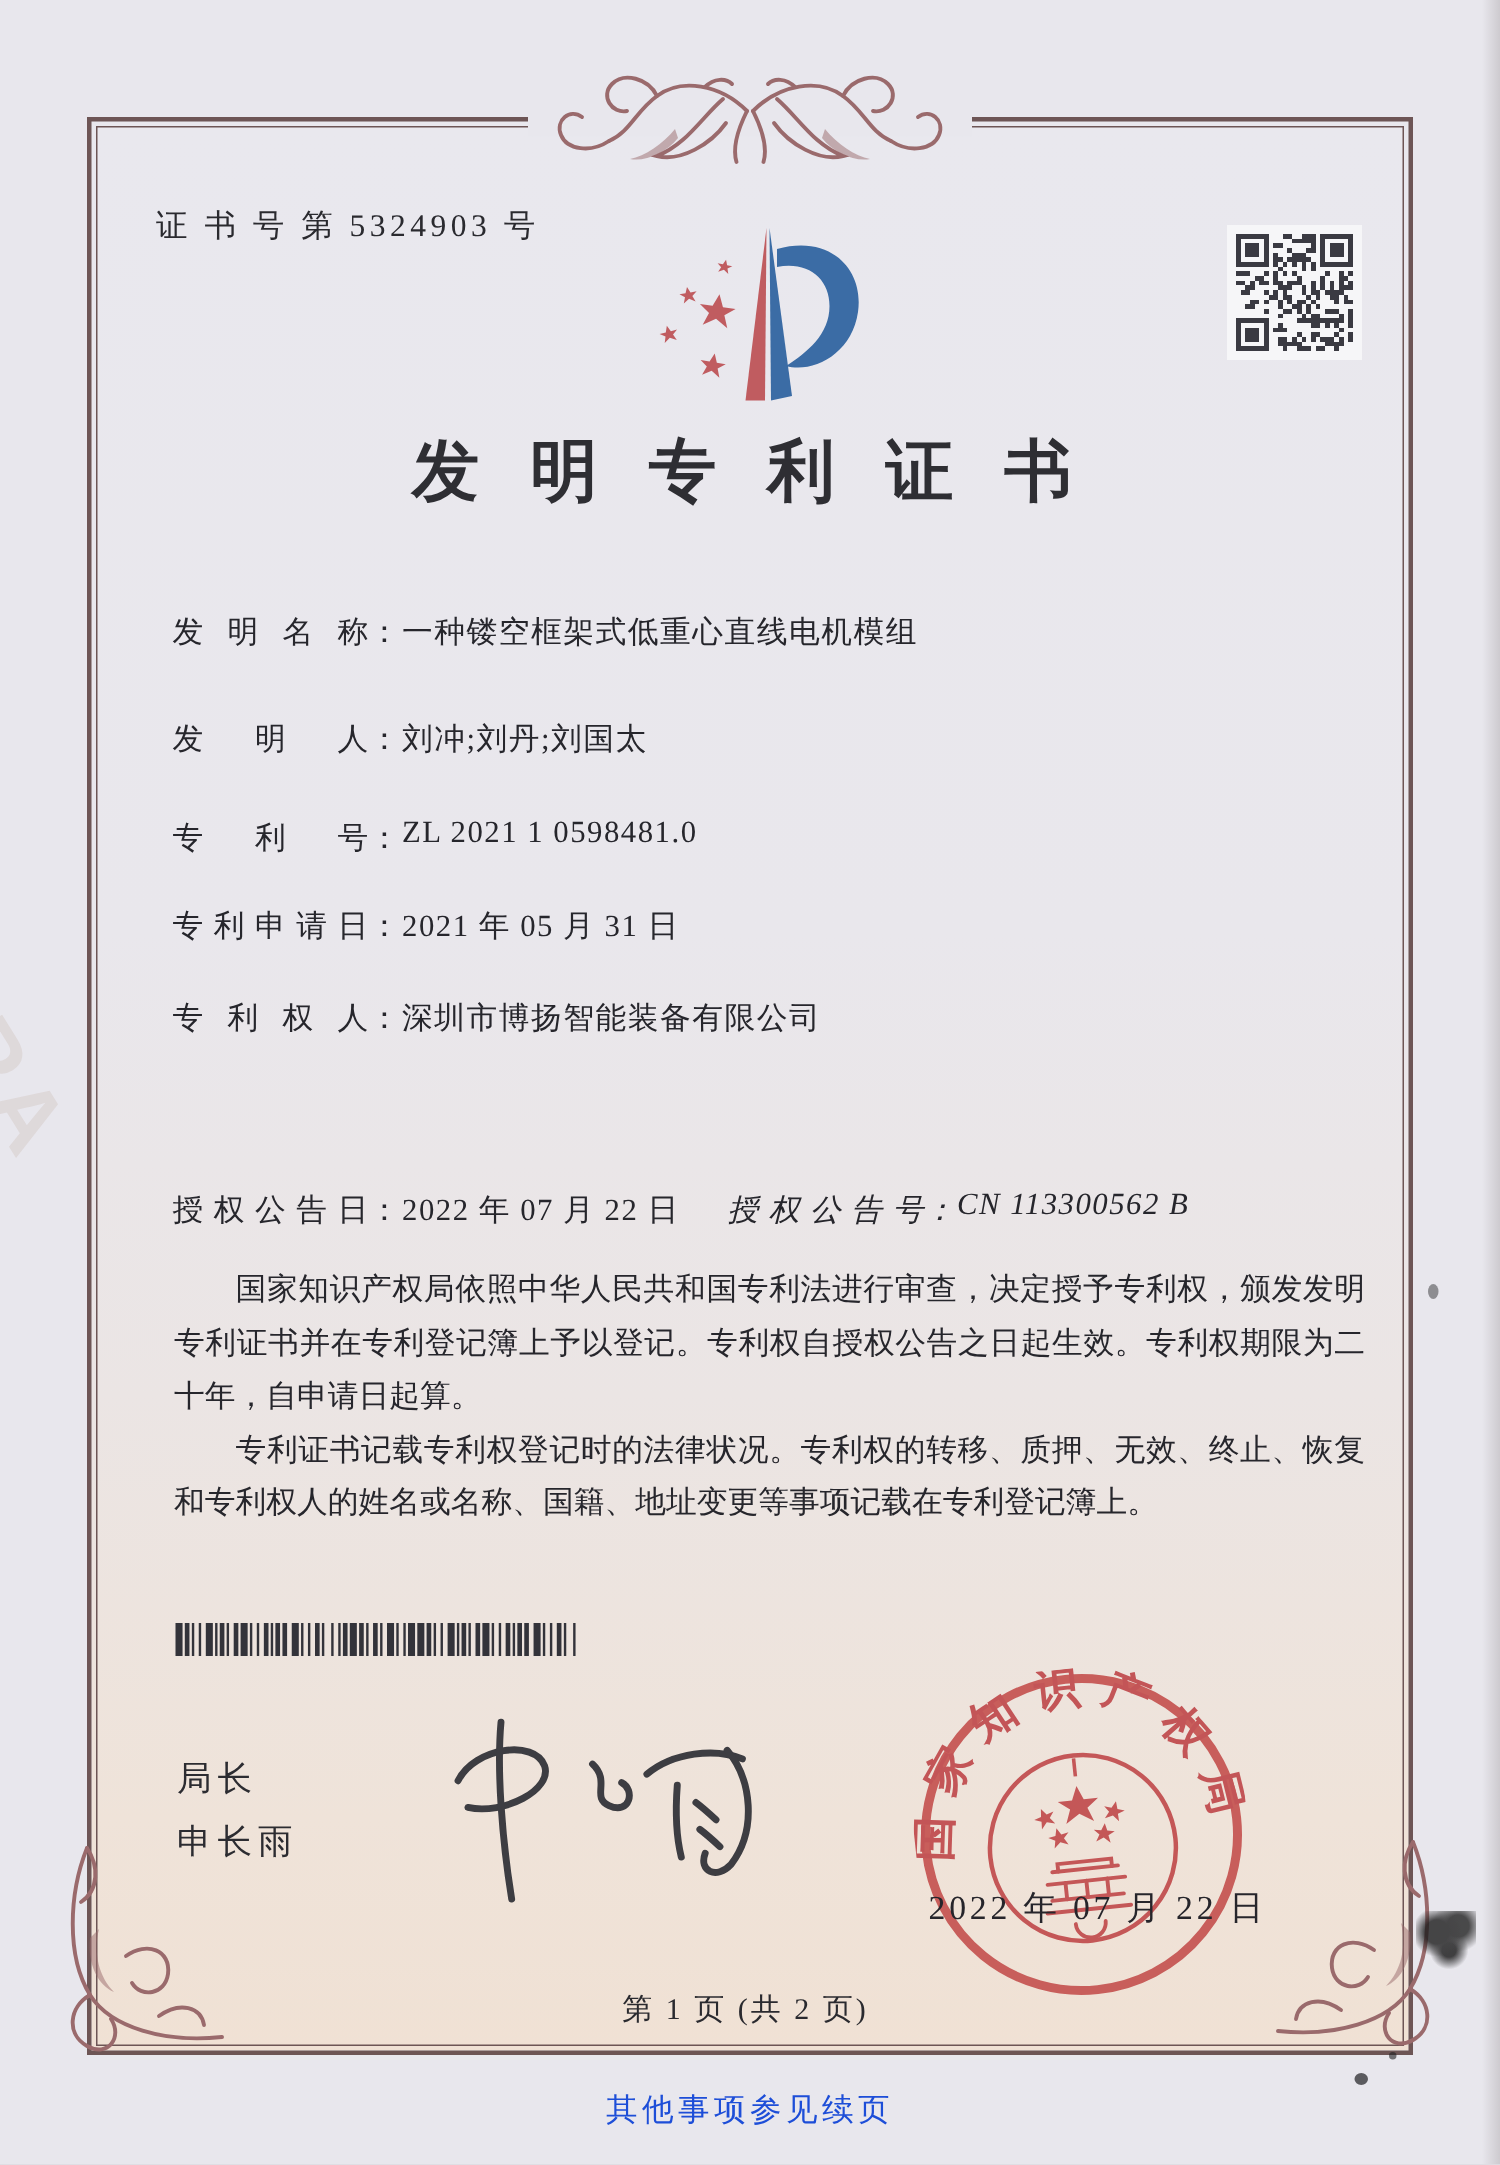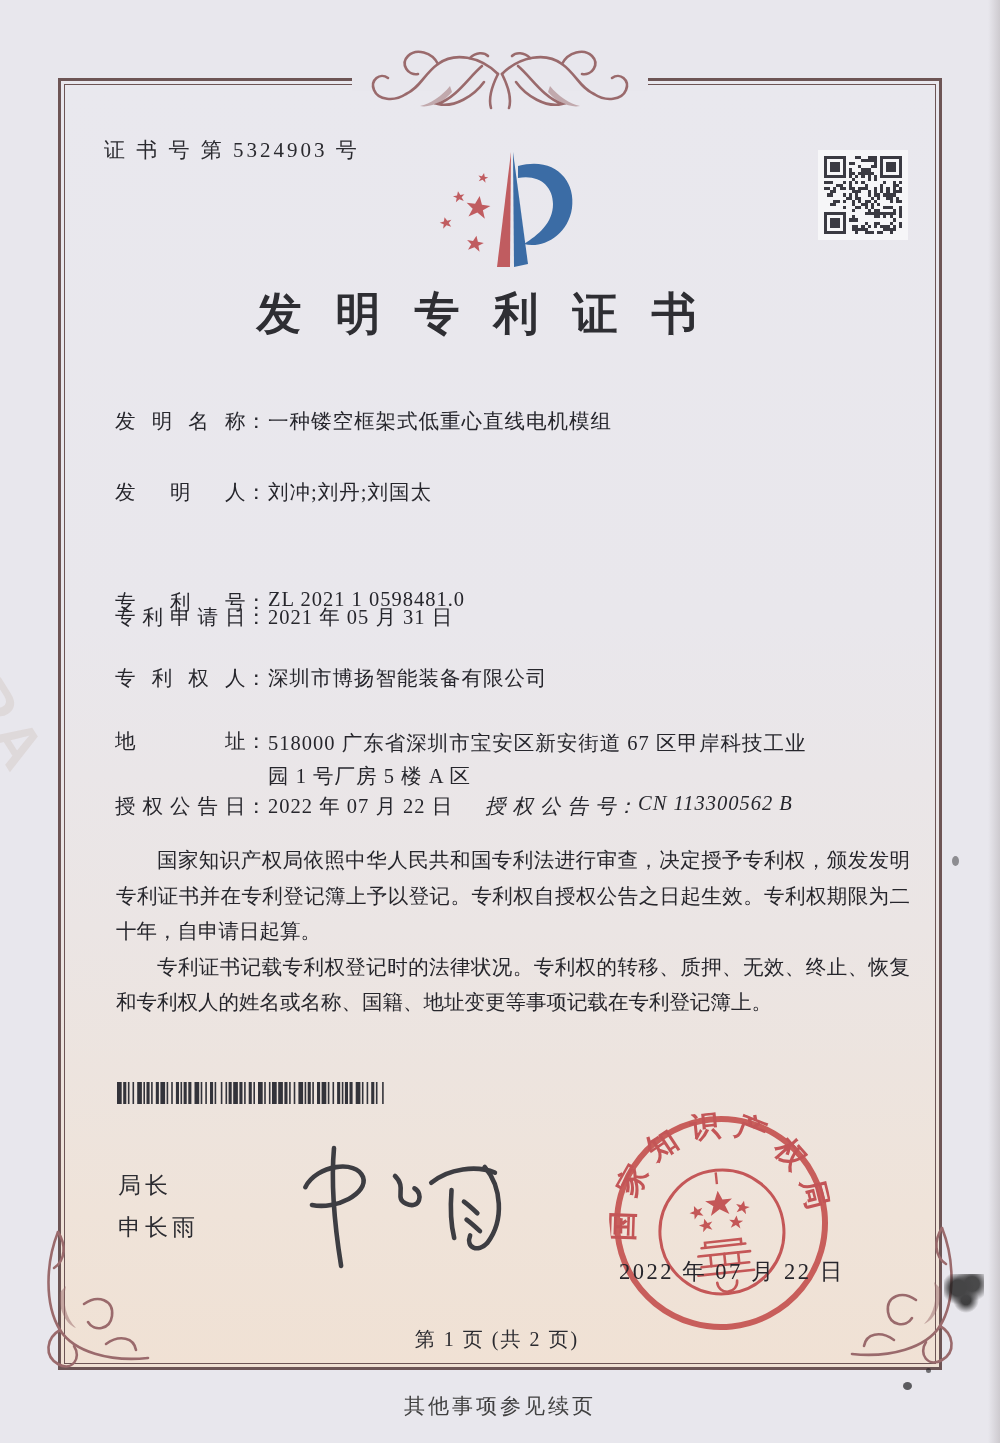--- a/index.html
+++ b/index.html
@@ -31,21 +31,21 @@
         radial-gradient(circle at 70% 25%,#222 0 18%,transparent 42%),
         radial-gradient(circle at 55% 65%,#161616 0 14%,transparent 38%);}
   .dot{position:absolute;background:#1f1f22;border-radius:50%;}
   .edge-right{position:absolute;right:0;top:0;width:12px;height:100%;
       background:linear-gradient(90deg,transparent,rgba(110,100,100,.22));}
   
   .cert-no{position:absolute;left:104px;top:136px;font-size:21px;letter-spacing:3px;color:#2a2a2f;}
   .logo{position:absolute;left:412px;top:146px;}
   .qr{position:absolute;left:818px;top:150px;width:90px;height:90px;background:#f6f6f8;
       display:flex;align-items:center;justify-content:center;}
-  .title{position:absolute;left:46px;top:284px;width:878px;text-align:center;
+  .title{position:absolute;left:64px;top:284px;width:878px;text-align:center;
       font-size:45px;font-weight:bold;letter-spacing:34px;padding-left:17px;
       box-sizing:border-box;color:#2e2e33;}
   
   .frow{position:absolute;left:115px;font-size:20.5px;letter-spacing:.5px;}
   .flabel{display:inline-block;width:131px;text-align:justify;text-align-last:justify;
       vertical-align:top;}
   .fcolon{display:inline-block;width:22px;vertical-align:top;}
   .fvalue{display:inline-block;vertical-align:top;letter-spacing:1px;}
   .addr-val{width:556px;line-height:33px;}
   .grant-no-group{position:absolute;left:370px;top:0;white-space:nowrap;font-style:italic;}
@@ -60,21 +60,21 @@
   .director-name{position:absolute;left:118px;top:1212px;font-size:23px;letter-spacing:4px;
       font-family:"Liberation Sans","DejaVu Sans",sans-serif;color:#2c2c31;}
   .signature{position:absolute;left:272px;top:1132px;transform:rotate(-2deg);}
   .seal{position:absolute;left:610px;top:1112px;width:222px;height:222px;
       transform:rotate(-6deg);opacity:.9;}
   .seal-date{position:absolute;left:619px;top:1256px;font-size:22.5px;letter-spacing:2.5px;
       color:#26252b;z-index:5;}
   .page-indicator{position:absolute;left:58px;top:1326px;width:878px;text-align:center;
       font-size:20px;letter-spacing:2px;color:#2a2a2f;}
   .footer-note{position:absolute;left:0;top:1392px;width:1000px;text-align:center;
-      font-size:21px;letter-spacing:3px;color:#404040;}
+      font-size:21px;letter-spacing:3px;color:#1d4ed8;}
 </style>
 </head>
 <body>
 
 <div class="page">
 
   <div class="wm" style="left:250px;top:140px;">CNIPA</div>
   <div class="wm" style="left:600px;top:380px;">CNIPA</div>
   <div class="wm" style="left:-62px;top:550px;">CNIPA</div>
   <div class="wm" style="left:540px;top:1026px;">CNIPA</div>
@@ -429,31 +429,28 @@
   </div>
 
   <div class="title">发明专利证书</div>
 
   <div class="frow" style="top:407px;">
     <span class="flabel">发明名称</span><span class="fcolon">：</span><span class="fvalue">一种镂空框架式低重心直线电机模组</span>
   </div>
   <div class="frow" style="top:478px;">
     <span class="flabel">发明人</span><span class="fcolon">：</span><span class="fvalue">刘冲;刘丹;刘国太</span>
   </div>
-  <div class="frow" style="top:544px;margin-top:44px;">
+  <div class="frow" style="top:544px;">
     <span class="flabel">专利号</span><span class="fcolon">：</span><span class="fvalue">ZL 2021 1 0598481.0</span>
   </div>
   <div class="frow" style="top:603px;">
     <span class="flabel">专利申请日</span><span class="fcolon">：</span><span class="fvalue">2021 年 05 月 31 日</span>
   </div>
   <div class="frow" style="top:664px;">
     <span class="flabel">专利权人</span><span class="fcolon">：</span><span class="fvalue">深圳市博扬智能装备有限公司</span>
-  </div>
-  <div class="frow" style="top:727px;">
-    <span class="flabel">地址</span><span class="fcolon">：</span><span class="fvalue addr-val">518000 广东省深圳市宝安区新安街道 67 区甲岸科技工业园 1 号厂房 5 楼 A 区</span>
   </div>
   <div class="frow" style="top:792px;width:794px;">
     <span><span class="flabel">授权公告日</span><span class="fcolon">：</span><span class="fvalue">2022 年 07 月 22 日</span></span>
     <span class="grant-no-group"><span class="flabel">授权公告号</span><span class="fcolon">：</span><span class="fvalue">CN 113300562 B</span></span>
   </div>
 
   <div class="paras">
     <p>国家知识产权局依照中华人民共和国专利法进行审查，决定授予专利权，颁发发明专利证书并在专利登记簿上予以登记。专利权自授权公告之日起生效。专利权期限为二十年，自申请日起算。</p>
     <p>专利证书记载专利权登记时的法律状况。专利权的转移、质押、无效、终止、恢复和专利权人的姓名或名称、国籍、地址变更等事项记载在专利登记簿上。</p>
   </div>

